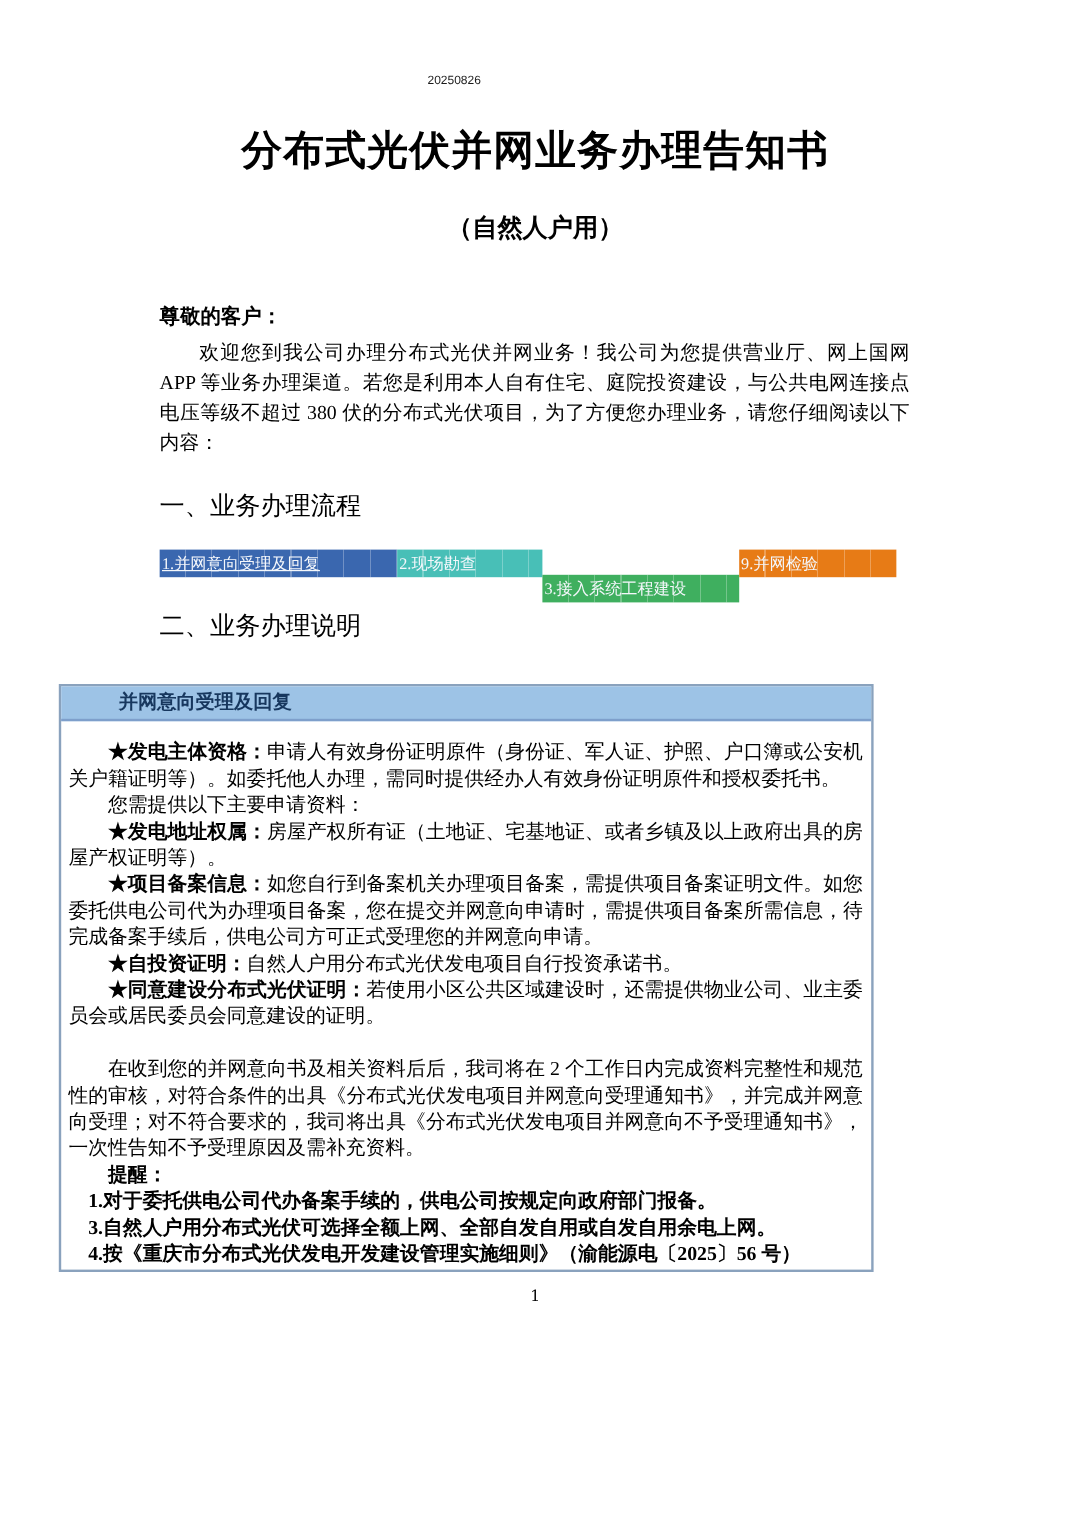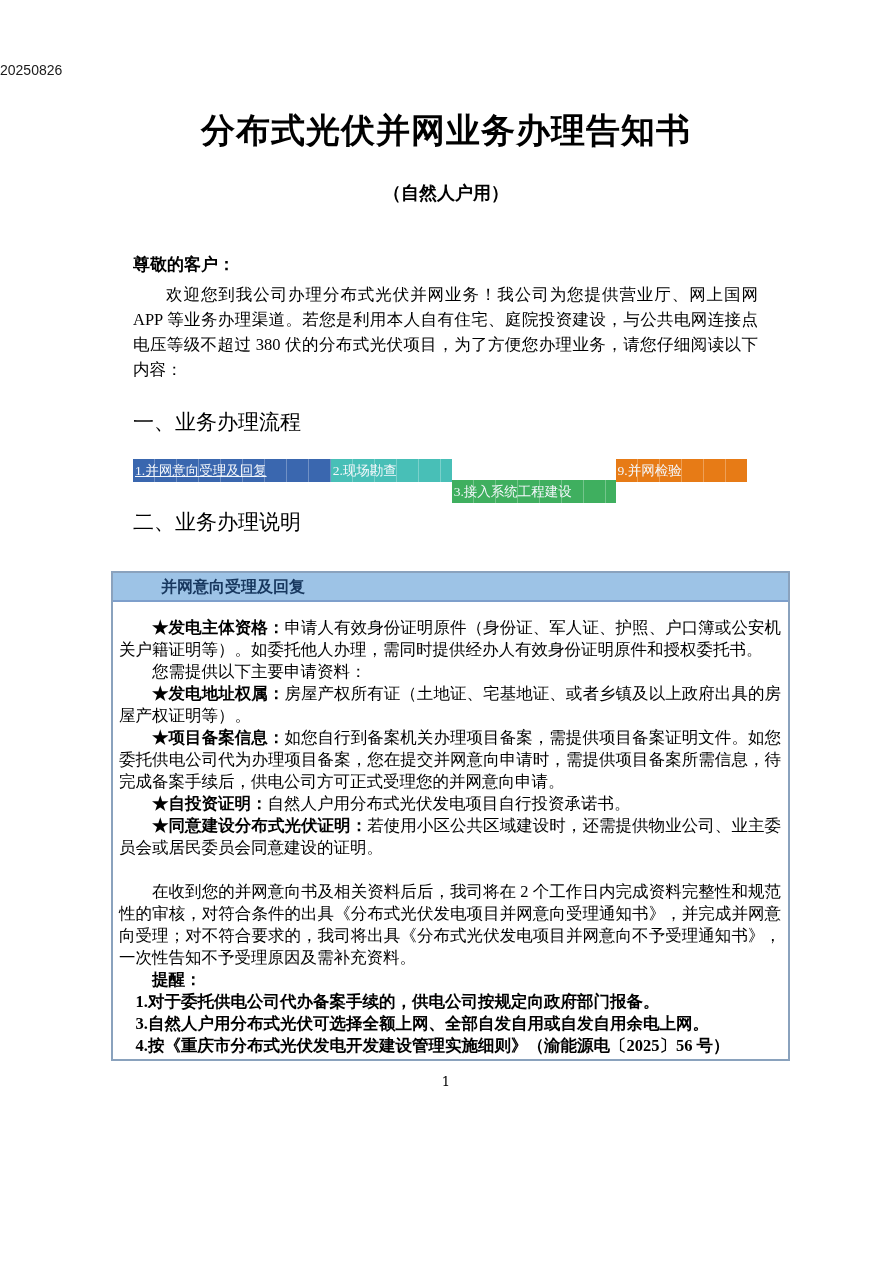--- a/index.html
+++ b/index.html
@@ -2,33 +2,33 @@
 <html lang="zh"><head>
 <meta charset="utf-8">
 <style>
   html,body{margin:0;padding:0;}
   body{
     width:892px;height:1262px;overflow:hidden;background:#ffffff;color:#000;
     font-family:"Liberation Serif","DejaVu Serif",serif;
     position:relative;
   }
   .doc-number{
-    margin:62px 135px 0 0;text-align:left;
+    margin:62px 135px 0 0;text-align:center;
     font-family:"Liberation Sans","DejaVu Sans",sans-serif;
-    font-size:14px;color:#1a1a1a;
+    font-size:10px;color:#1a1a1a;
   }
   .doc-title{
     margin:30px 0 0 0;text-align:center;
     font-family:"Liberation Sans","DejaVu Sans",sans-serif;
     font-size:34px;font-weight:700;letter-spacing:1px;
   }
   .doc-subtitle{
     margin:27px 0 0 0;text-align:center;
     font-family:"Liberation Sans","DejaVu Sans",sans-serif;
-    font-size:18px;font-weight:700;
+    font-size:21px;font-weight:700;
   }
   .greeting{
     margin:48px 0 0 133px;
     font-size:17px;font-weight:700;
   }
   .intro{
     margin:6px 134px 0 133px;width:625px;
     font-size:16.5px;line-height:25px;text-align:justify;text-indent:2em;
   }
   .sec-heading{
@@ -40,21 +40,21 @@
     margin:23px 0 0 133px;width:614px;height:23px;
     display:flex;
   }
   .flow-step{
     height:100%;display:flex;align-items:center;
     color:#f4f7fb;font-size:13.5px;white-space:nowrap;overflow:hidden;
     padding-left:2px;box-sizing:border-box;
     background-image:repeating-linear-gradient(to right,transparent 0,transparent 21px,rgba(255,255,255,0.28) 21px,rgba(255,255,255,0.28) 22px);
   }
   .info-box{
-    margin:35px 0 0 111px;width:679px;box-sizing:border-box;
+    margin:35px 0 0 49px;width:679px;box-sizing:border-box;
     border:2px solid #8aa2bd;background:#fff;
   }
   .info-box-header{
     background:#9DC3E6;border-bottom:2px solid #7e9fcb;
     height:27px;line-height:27px;padding-left:48px;
     font-size:16px;font-weight:700;color:#17375E;
   }
   .info-box-body{
     padding:15px 7px 2px 6px;
     font-size:16.5px;line-height:22px;text-align:justify;

